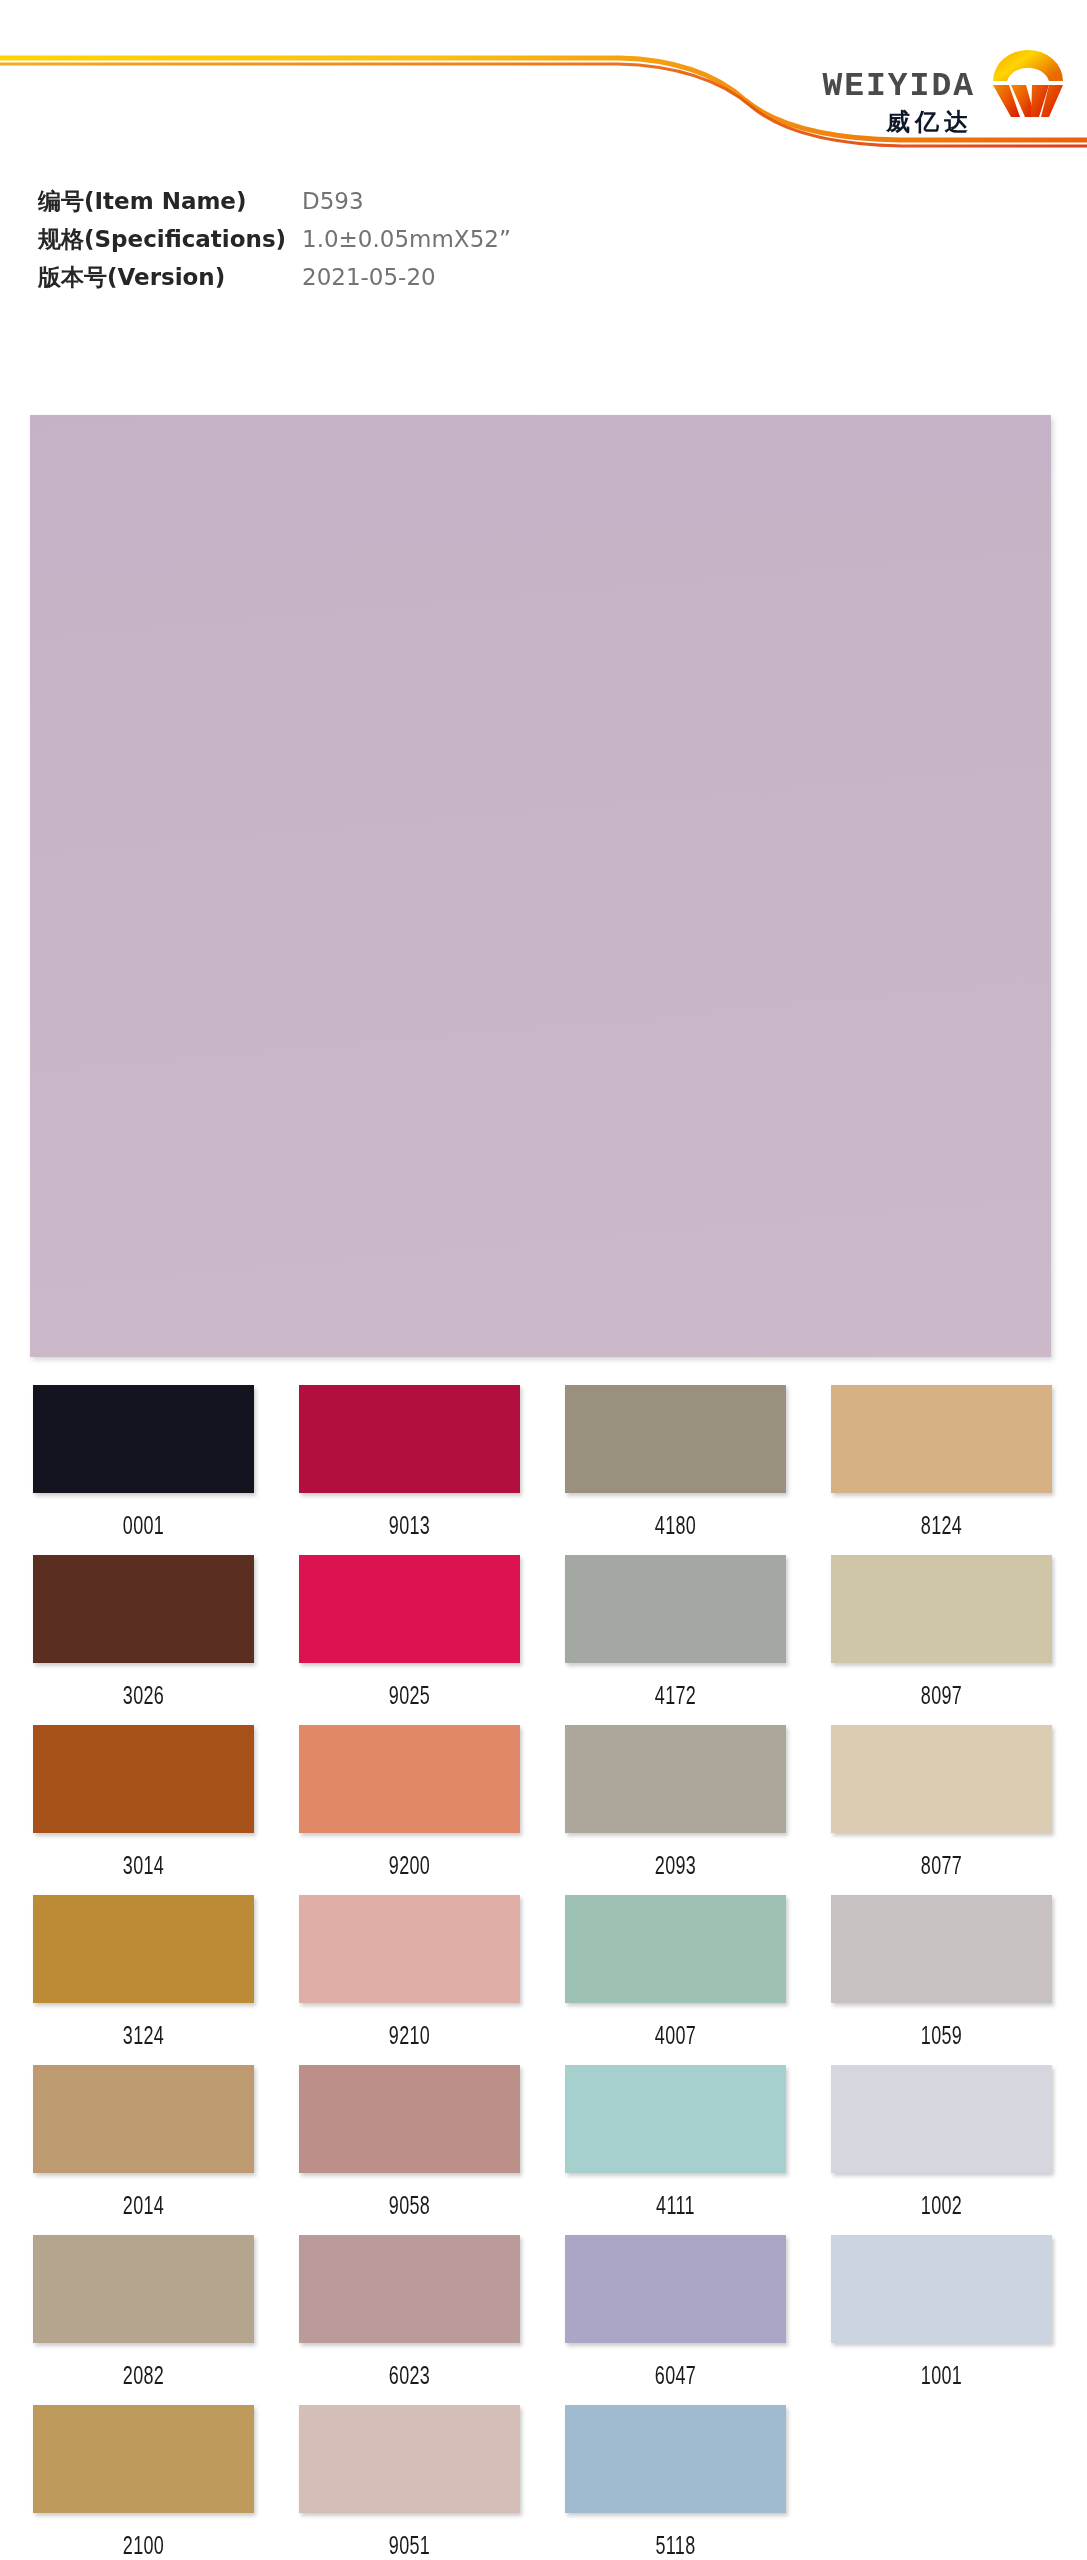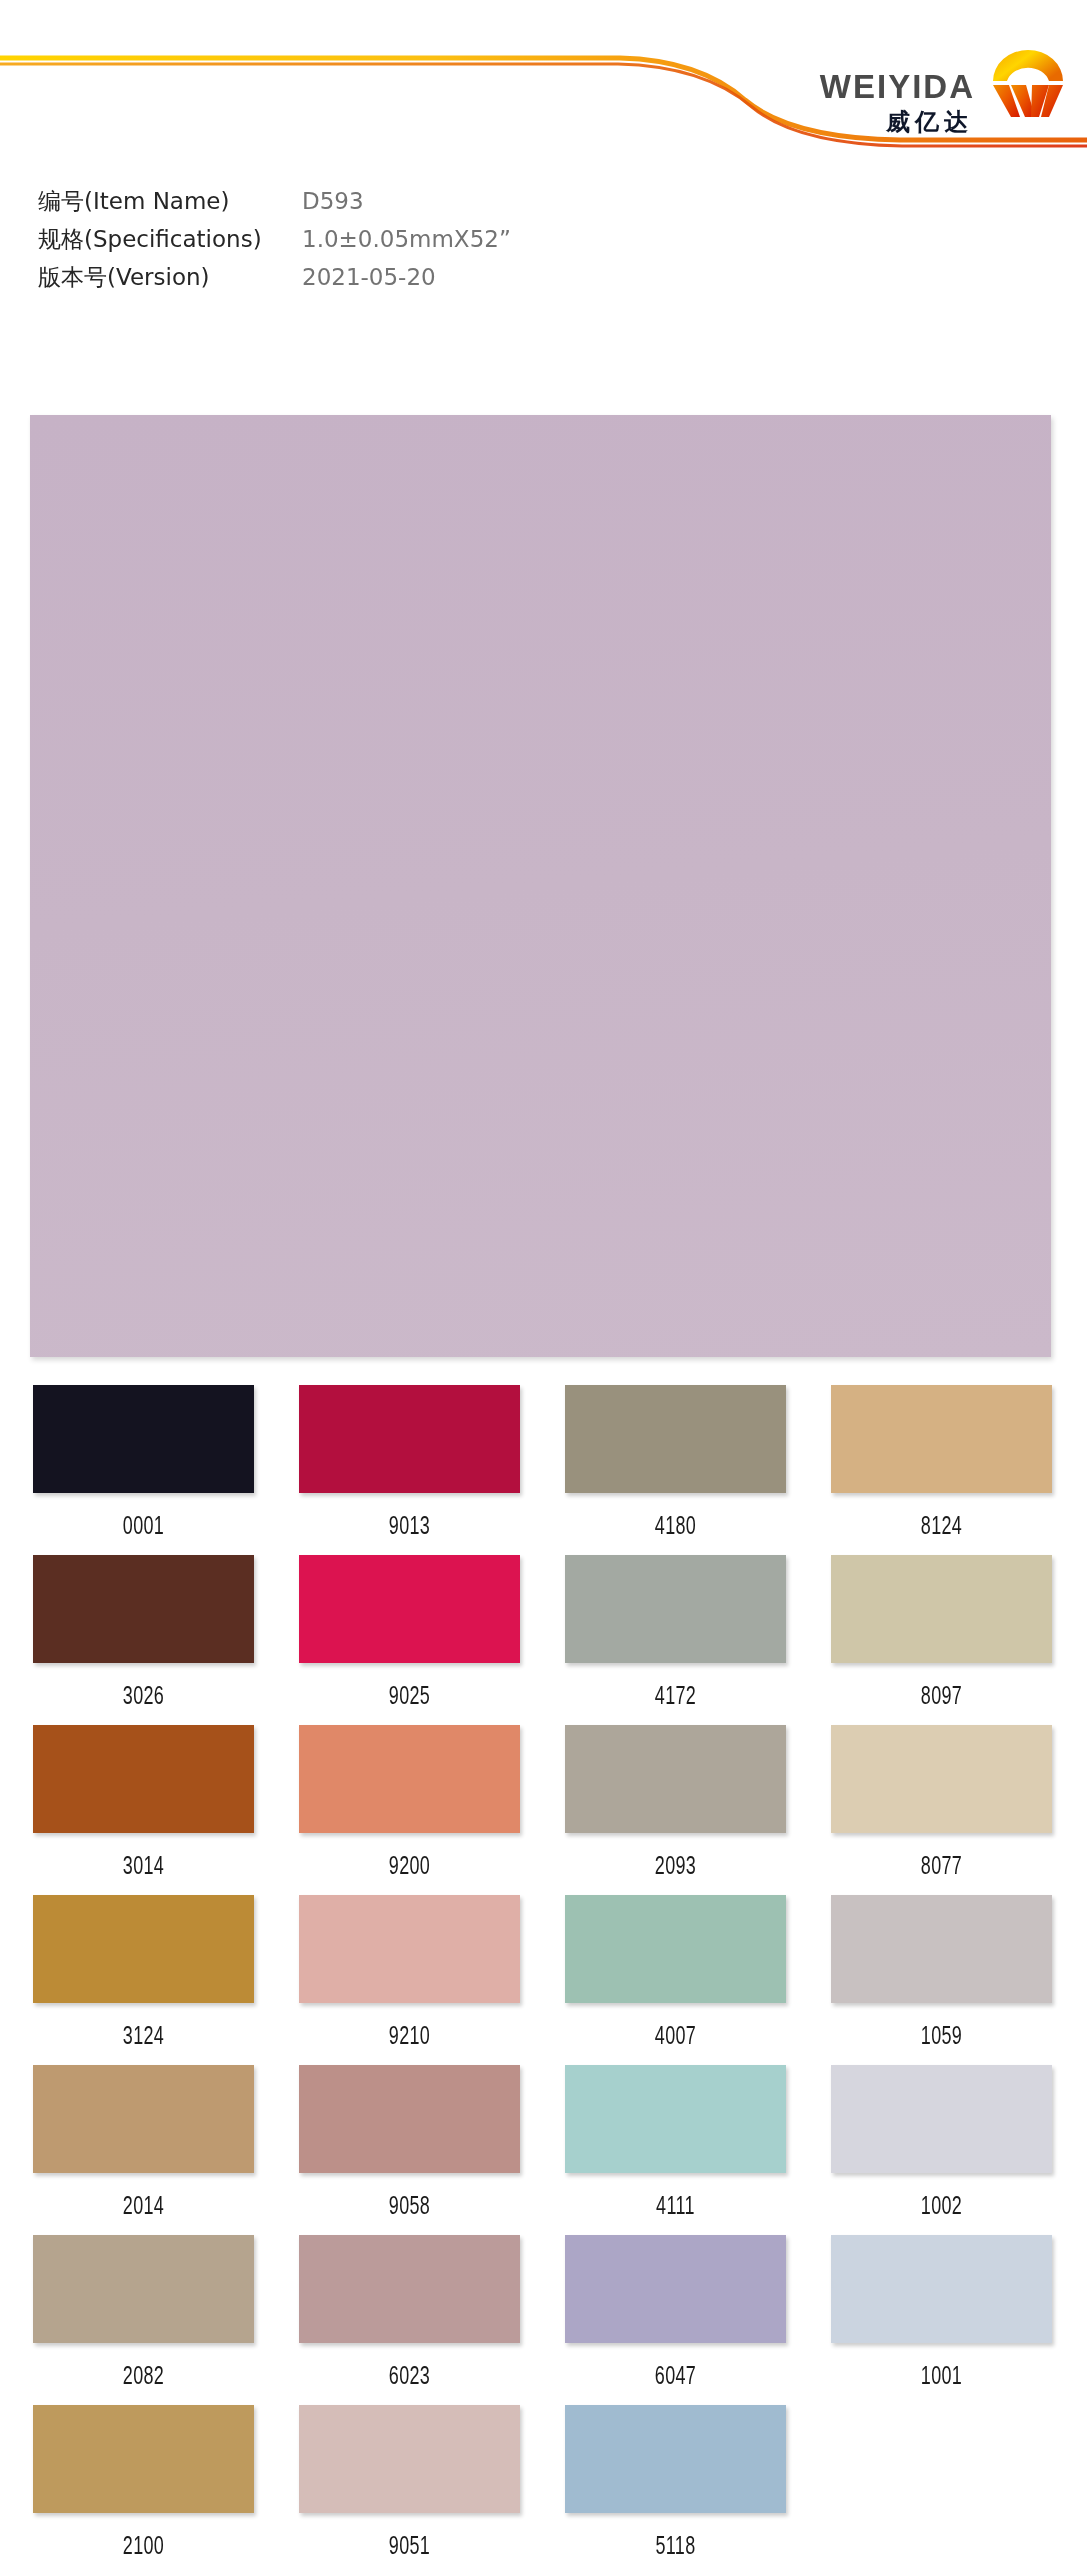--- a/index.html
+++ b/index.html
@@ -49,21 +49,21 @@
     flex-direction: column;
     align-items: flex-end;
     line-height: 1;
   }
 
   .brand-latin {
     font-size: 33px;
     font-weight: bold;
     letter-spacing: 2.0px;
     color: #4a4a4a;
-    font-family: Liberation Sans, sans-serif;
+    font-family: Liberation Mono, monospace;
     margin-top: 40px;
   }
 
   .brand-cn {
     font-size: 24px;
     font-weight: bold;
     letter-spacing: 5px;
     color: #0f172a;
     margin-top: 7px;
     padding-right: 2px;
@@ -90,20 +90,21 @@
     height: 38px;
   }
 
   .info-label {
     width: 264px;
     flex: 0 0 264px;
     font-size: 23px;
     color: #262626;
     white-space: nowrap;
     font-family: "DejaVu Sans", "Liberation Sans", sans-serif;
+    font-weight: bold;
   }
 
   .info-value {
     font-size: 23px;
     color: #737373;
     white-space: nowrap;
     font-family: "DejaVu Sans", "Liberation Sans", sans-serif;
   }
 
   

